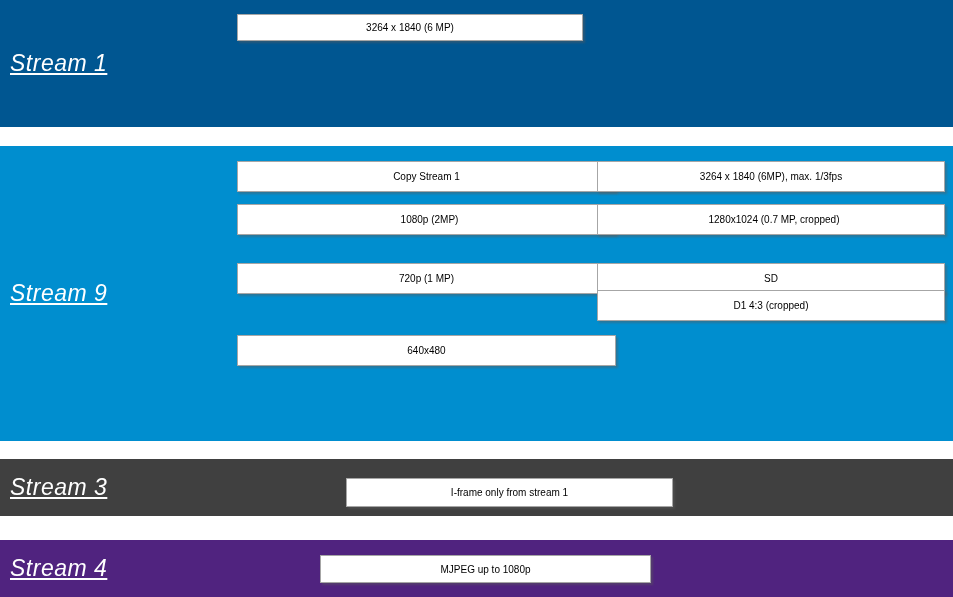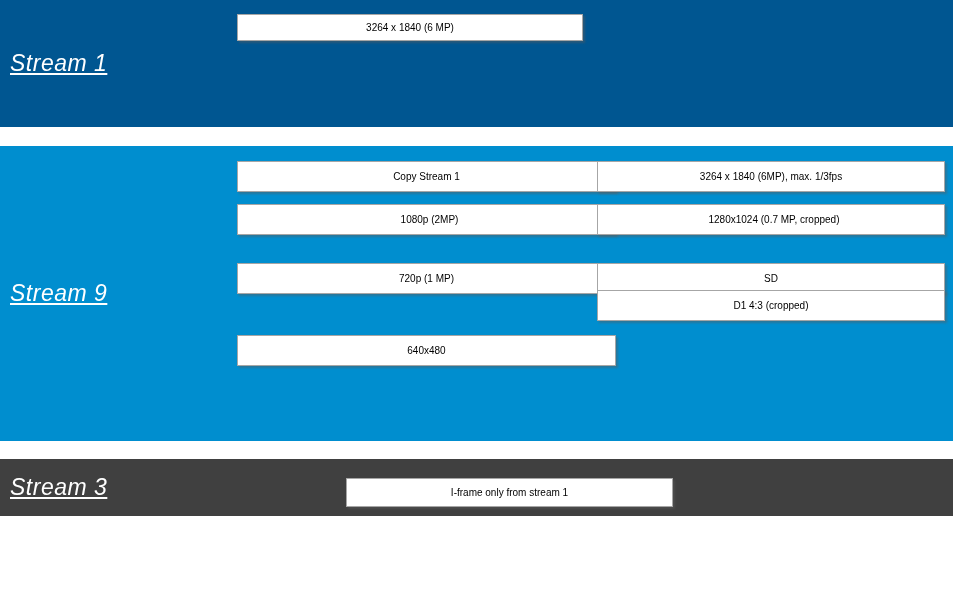--- a/index.html
+++ b/index.html
@@ -75,14 +75,18 @@
     <div class="box s2-box col-r row2">1280x1024 (0.7 MP, cropped)</div>
     <div class="box s2-box col-r row3">SD</div>
     <div class="box s2-box col-r row4">D1 4:3 (cropped)</div>
   </section>
 
   <section class="band band-stream3">
     <div class="stream-label">Stream 3</div>
     <div class="box s3-box">I-frame only from stream 1</div>
   </section>
 
+  <section class="band band-stream4">
+    <div class="stream-label">Stream 4</div>
+    <div class="box s4-box">MJPEG up to 1080p</div>
+  </section>
 
 </div>
 
 </body></html>

